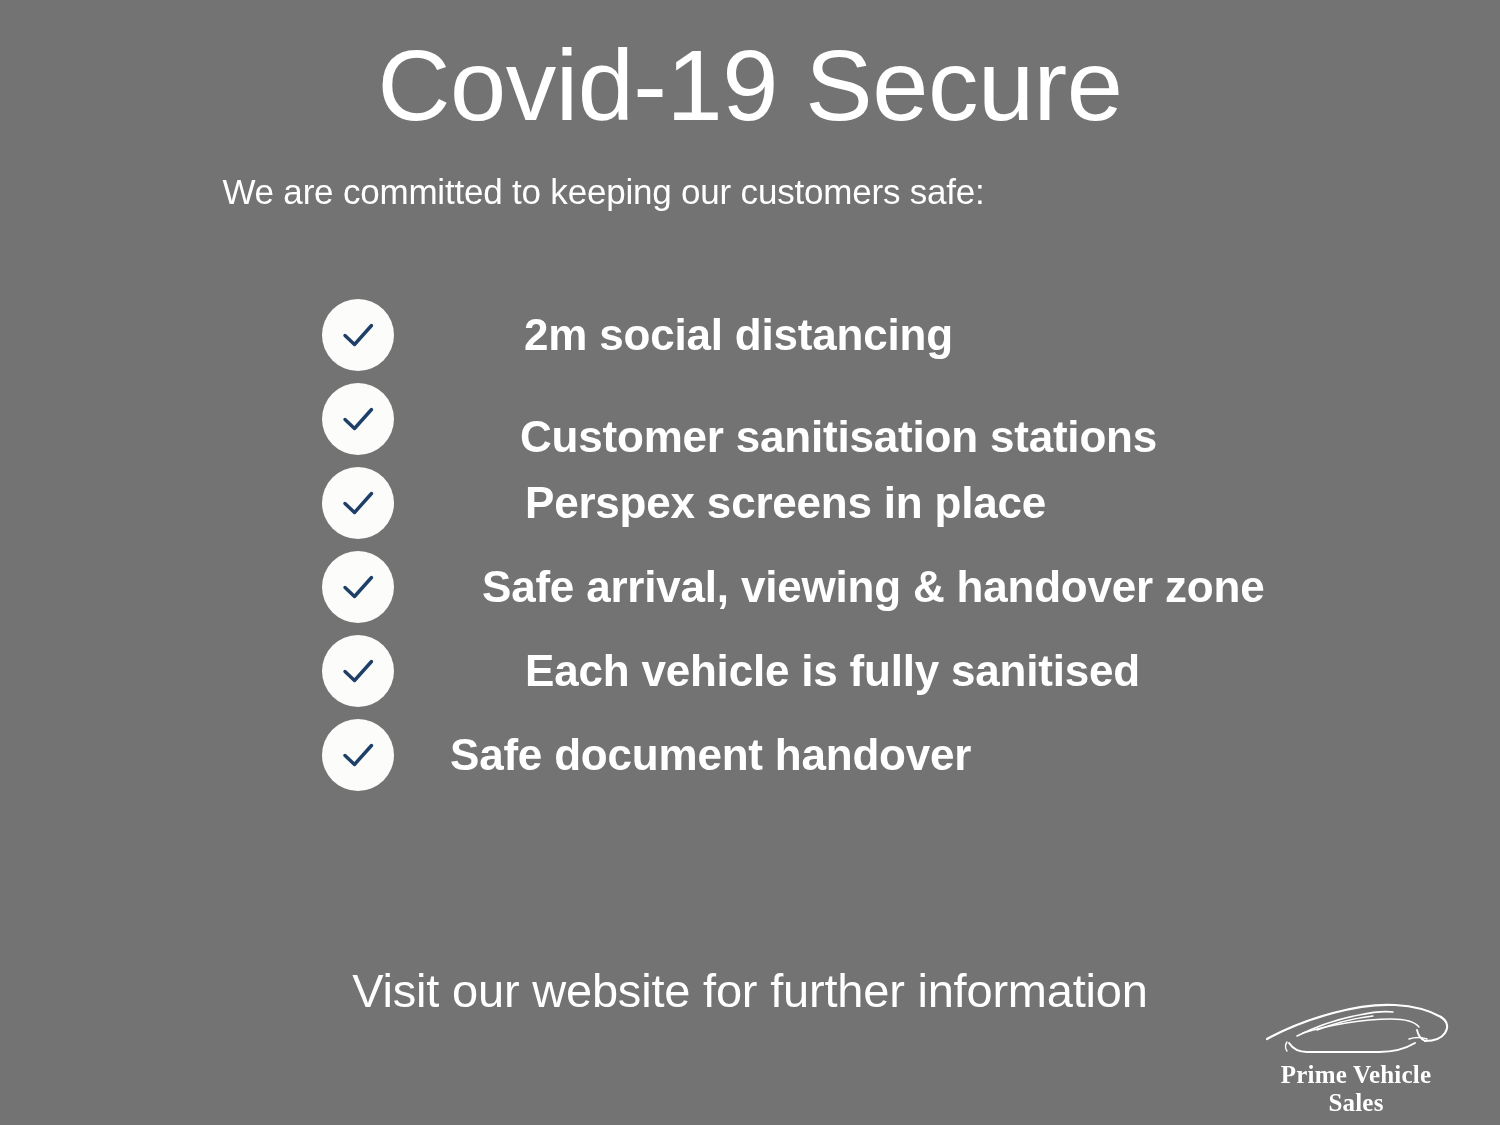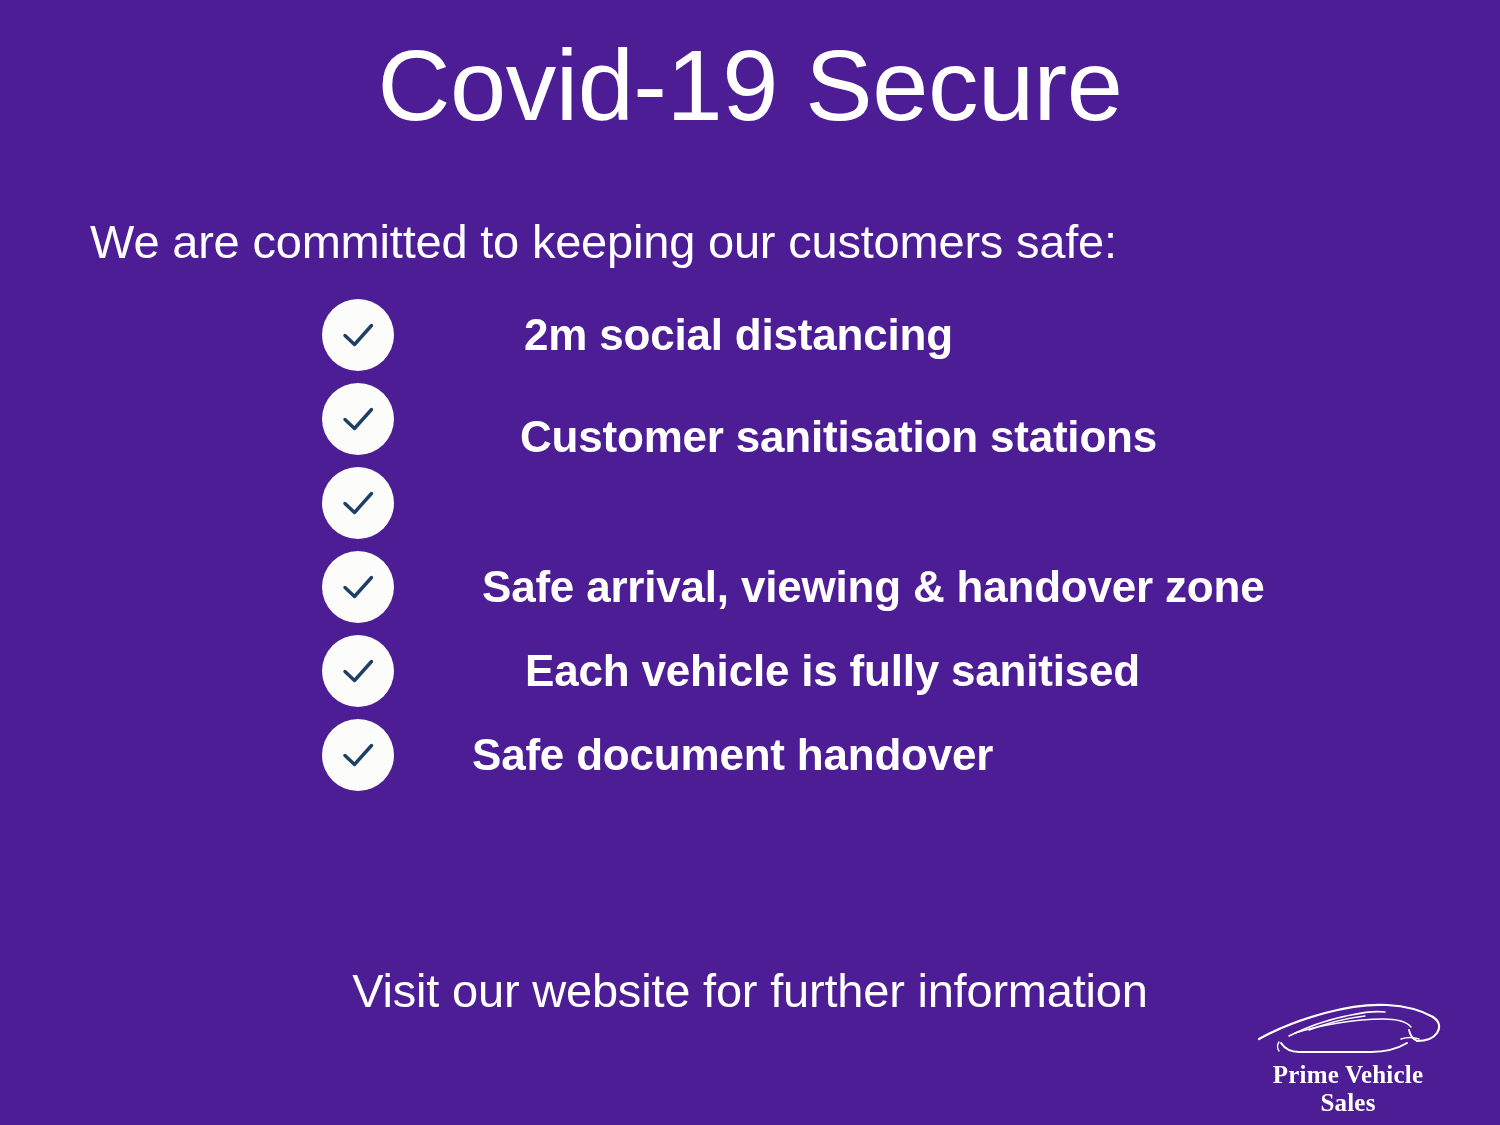--- a/index.html
+++ b/index.html
@@ -10,21 +10,21 @@
     width: 1500px;
     height: 1125px;
     overflow: hidden;
     font-family: "Liberation Sans", sans-serif;
   }
 
   #slide {
     position: relative;
     width: 1500px;
     height: 1125px;
-    background: #4c1d95;
+    background: #737373;
     color: #ffffff;
     overflow: hidden;
   }
 
   
   #title {
     position: absolute;
     top: 26px;
     left: 0;
     width: 1500px;
@@ -36,27 +36,26 @@
     color: #ffffff;
     white-space: nowrap;
   }
 
   #subtitle {
     position: absolute;
     top: 172px;
     left: 0;
     width: 1207px;
     text-align: center;
-    font-size: 47px;
+    font-size: 35px;
     font-weight: 400;
     letter-spacing: -0.2px;
     line-height: 1.12;
     color: #ffffff;
     white-space: nowrap;
-    margin-top: 44px;
   }
 
   
   #checklist {
     position: absolute;
     top: 293px;
     left: 322px;
     width: 1000px;
   }
 
@@ -92,41 +91,41 @@
     white-space: nowrap;
     line-height: 1;
   }
 
   
   .check-row.i0 .check-label { margin-left: 130px; }
   .check-row.i1 .check-label { margin-left: 126px; margin-top: 35px; }
   .check-row.i2 .check-label { margin-left: 131px; }
   .check-row.i3 .check-label { margin-left: 88px; }
   .check-row.i4 .check-label { margin-left: 131px; }
-  .check-row.i5 .check-label { margin-left: 78px; }
+  .check-row.i5 .check-label { margin-left: 56px; }
   .check-row.i6 .check-label { margin-left: 125px; }
 
   
   #footer-note {
     position: absolute;
     top: 963px;
     left: 0;
     width: 1500px;
     text-align: center;
     font-size: 47px;
     font-weight: 400;
     letter-spacing: -0.2px;
     color: #ffffff;
     white-space: nowrap;
   }
 
   
   #logo {
     position: absolute;
-    right: 36px;
+    right: 28px;
     bottom: 8px;
     width: 232px;
     text-align: center;
   }
 
   #logo-mark {
     display: block;
     width: 194px;
     height: 60px;
     margin: 0 auto 2px auto;
@@ -169,20 +168,21 @@
       </span>
       <span class="check-label">Customer sanitisation stations</span>
     </div>
 
     <div class="check-row i2">
       <span class="check-badge">
         <svg viewBox="0 0 44 44" aria-hidden="true">
           <path d="M9 22.5 L18.5 31.5 L35.5 12.5" fill="none" stroke="#1d3f68" stroke-width="3.4" stroke-linecap="round" stroke-linejoin="round"></path>
         </svg>
       </span>
+      <span class="check-label">Perspex screens in place</span>
     </div>
 
     <div class="check-row i3">
       <span class="check-badge">
         <svg viewBox="0 0 44 44" aria-hidden="true">
           <path d="M9 22.5 L18.5 31.5 L35.5 12.5" fill="none" stroke="#1d3f68" stroke-width="3.4" stroke-linecap="round" stroke-linejoin="round"></path>
         </svg>
       </span>
       <span class="check-label">Safe arrival, viewing &amp; handover zone</span>
     </div>

